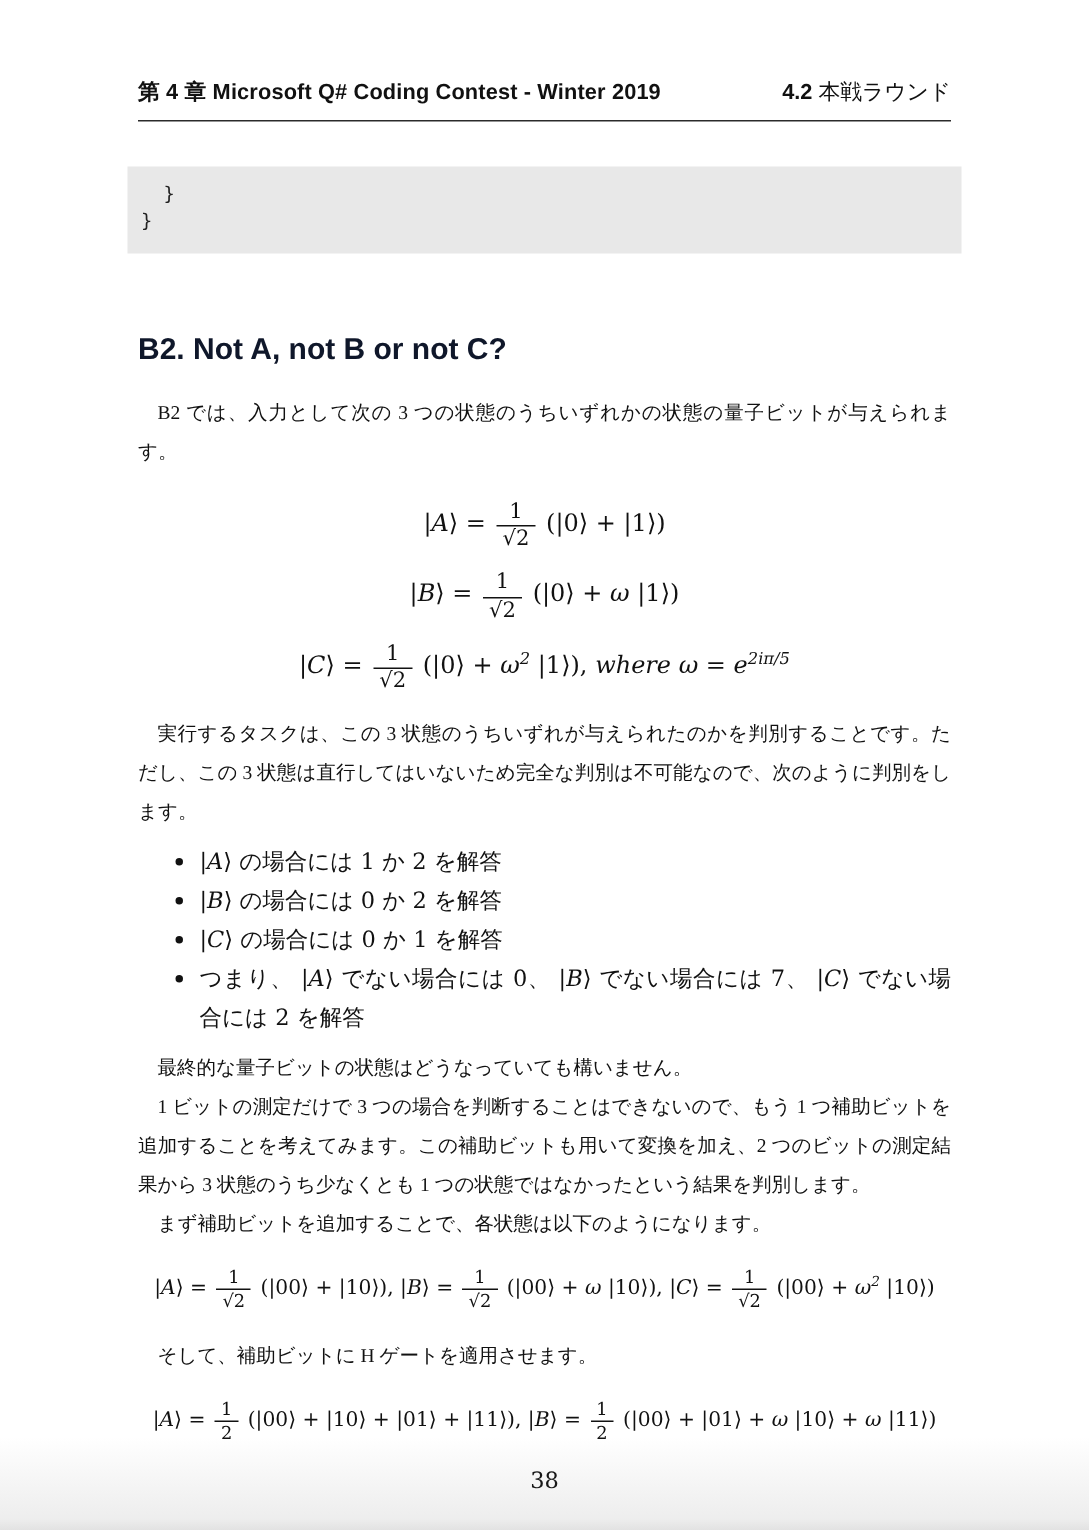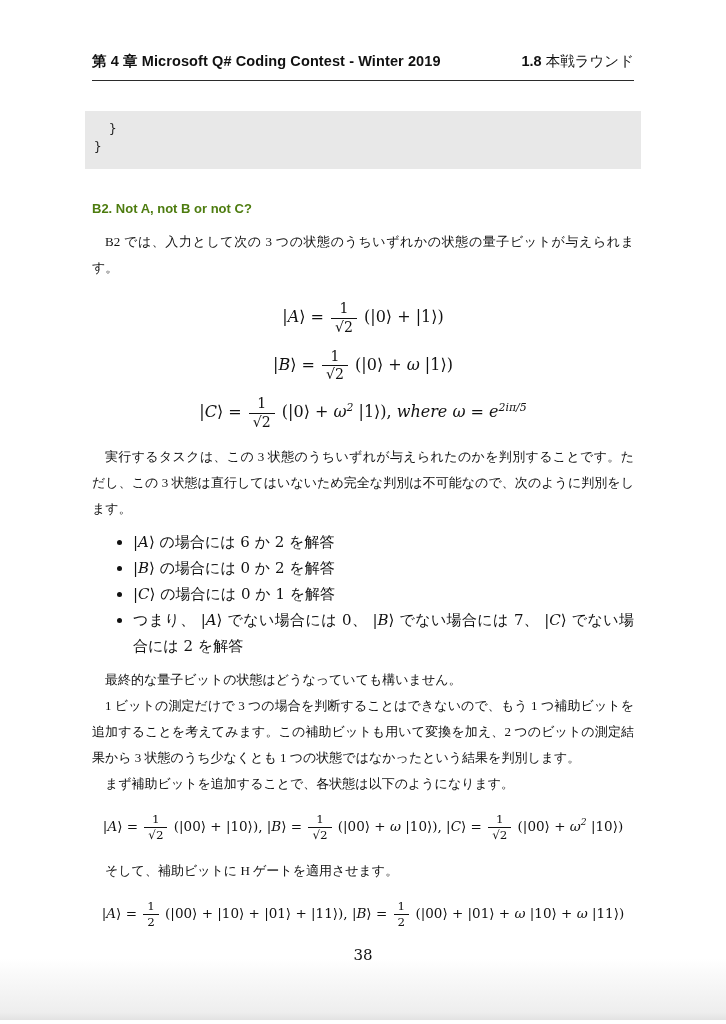--- a/index.html
+++ b/index.html
@@ -43,25 +43,25 @@
   .code-line {
     font-family: "DejaVu Sans Mono", "Liberation Mono", monospace;
     font-size: 12.5px;
     line-height: 18px;
     white-space: pre;
     color: #222222;
   }
 
   
   .section-heading {
-    margin-top: 32px;
+    margin-top: 53px;
     font-family: "Liberation Sans", "DejaVu Sans", sans-serif;
     font-weight: 700;
-    font-size: 13px;
-    color: #4d7c0f;
+    font-size: 20px;
+    color: #0f172a;
   }
 
   p.body-text {
     margin: 0;
     font-size: 13px;
     line-height: 26px;
     text-align: justify;
     text-indent: 1em;
   }
   p.first-after-heading { margin-top: 13px; }
@@ -125,42 +125,42 @@
   }
 </style>
 </head>
 <body>
 
 <div class="page">
   <div class="content">
 
     <div class="page-header">
       <span class="hdr-left">第 4 章 Microsoft Q# Coding Contest - Winter 2019</span>
-      <span class="hdr-right"><span class="num">1.8</span> <span class="lbl">本戦ラウンド</span></span>
+      <span class="hdr-right"><span class="num">4.2</span> <span class="lbl">本戦ラウンド</span></span>
     </div>
 
     <div class="code-block">
       <div class="code-line">  }</div>
       <div class="code-line">}</div>
     </div>
 
     <h2 class="section-heading">B2. Not A, not B or not C?</h2>
 
     <p class="body-text first-after-heading">B2 では、入力として次の 3 つの状態のうちいずれかの状態の量子ビットが与えられます。</p>
 
     <div class="formula-stack">
       <div class="display-formula" data-formula="formulas.state_a"><span>|</span><span class="it">A</span><span>⟩ = </span><span class="frac"><span class="num">1</span><span class="den">√2</span></span><span> (|0⟩ + |1⟩)</span></div>
       <div class="display-formula" data-formula="formulas.state_b"><span>|</span><span class="it">B</span><span>⟩ = </span><span class="frac"><span class="num">1</span><span class="den">√2</span></span><span> (|0⟩ + </span><span class="it">ω</span><span> |1⟩)</span></div>
       <div class="display-formula" data-formula="formulas.state_c"><span>|</span><span class="it">C</span><span>⟩ = </span><span class="frac"><span class="num">1</span><span class="den">√2</span></span><span> (|0⟩ + </span><span class="it">ω</span><sup>2</sup><span> |1⟩), </span><span class="it">where ω</span><span> = </span><span class="it">e</span><sup>2iπ/5</sup></div>
     </div>
 
     <p class="body-text gap-after-formula">実行するタスクは、この 3 状態のうちいずれが与えられたのかを判別することです。ただし、この 3 状態は直行してはいないため完全な判別は不可能なので、次のように判別をします。</p>
 
     <ul class="bullet-list">
-      <li data-formula="bullets.0"><span>|</span><span class="it">A</span><span>⟩ の場合には 6 か 2 を解答</span></li>
+      <li data-formula="bullets.0"><span>|</span><span class="it">A</span><span>⟩ の場合には 1 か 2 を解答</span></li>
       <li data-formula="bullets.1"><span>|</span><span class="it">B</span><span>⟩ の場合には 0 か 2 を解答</span></li>
       <li data-formula="bullets.2"><span>|</span><span class="it">C</span><span>⟩ の場合には 0 か 1 を解答</span></li>
       <li data-formula="bullets.3"><span>つまり、 |</span><span class="it">A</span><span>⟩ でない場合には 0、 |</span><span class="it">B</span><span>⟩ でない場合には 7、 |</span><span class="it">C</span><span>⟩ でない場合には 2 を解答</span></li>
     </ul>
 
     <p class="body-text">最終的な量子ビットの状態はどうなっていても構いません。</p>
     <p class="body-text">1 ビットの測定だけで 3 つの場合を判断することはできないので、もう 1 つ補助ビットを追加することを考えてみます。この補助ビットも用いて変換を加え、2 つのビットの測定結果から 3 状態のうち少なくとも 1 つの状態ではなかったという結果を判別します。</p>
     <p class="body-text">まず補助ビットを追加することで、各状態は以下のようになります。</p>
 
     <div class="display-formula wide" data-formula="formulas.states_with_aux"><span>|</span><span class="it">A</span><span>⟩ = </span><span class="frac"><span class="num">1</span><span class="den">√2</span></span><span> (|00⟩ + |10⟩), |</span><span class="it">B</span><span>⟩ = </span><span class="frac"><span class="num">1</span><span class="den">√2</span></span><span> (|00⟩ + </span><span class="it">ω</span><span> |10⟩), |</span><span class="it">C</span><span>⟩ = </span><span class="frac"><span class="num">1</span><span class="den">√2</span></span><span> (|00⟩ + </span><span class="it">ω</span><sup>2</sup><span> |10⟩)</span></div>

